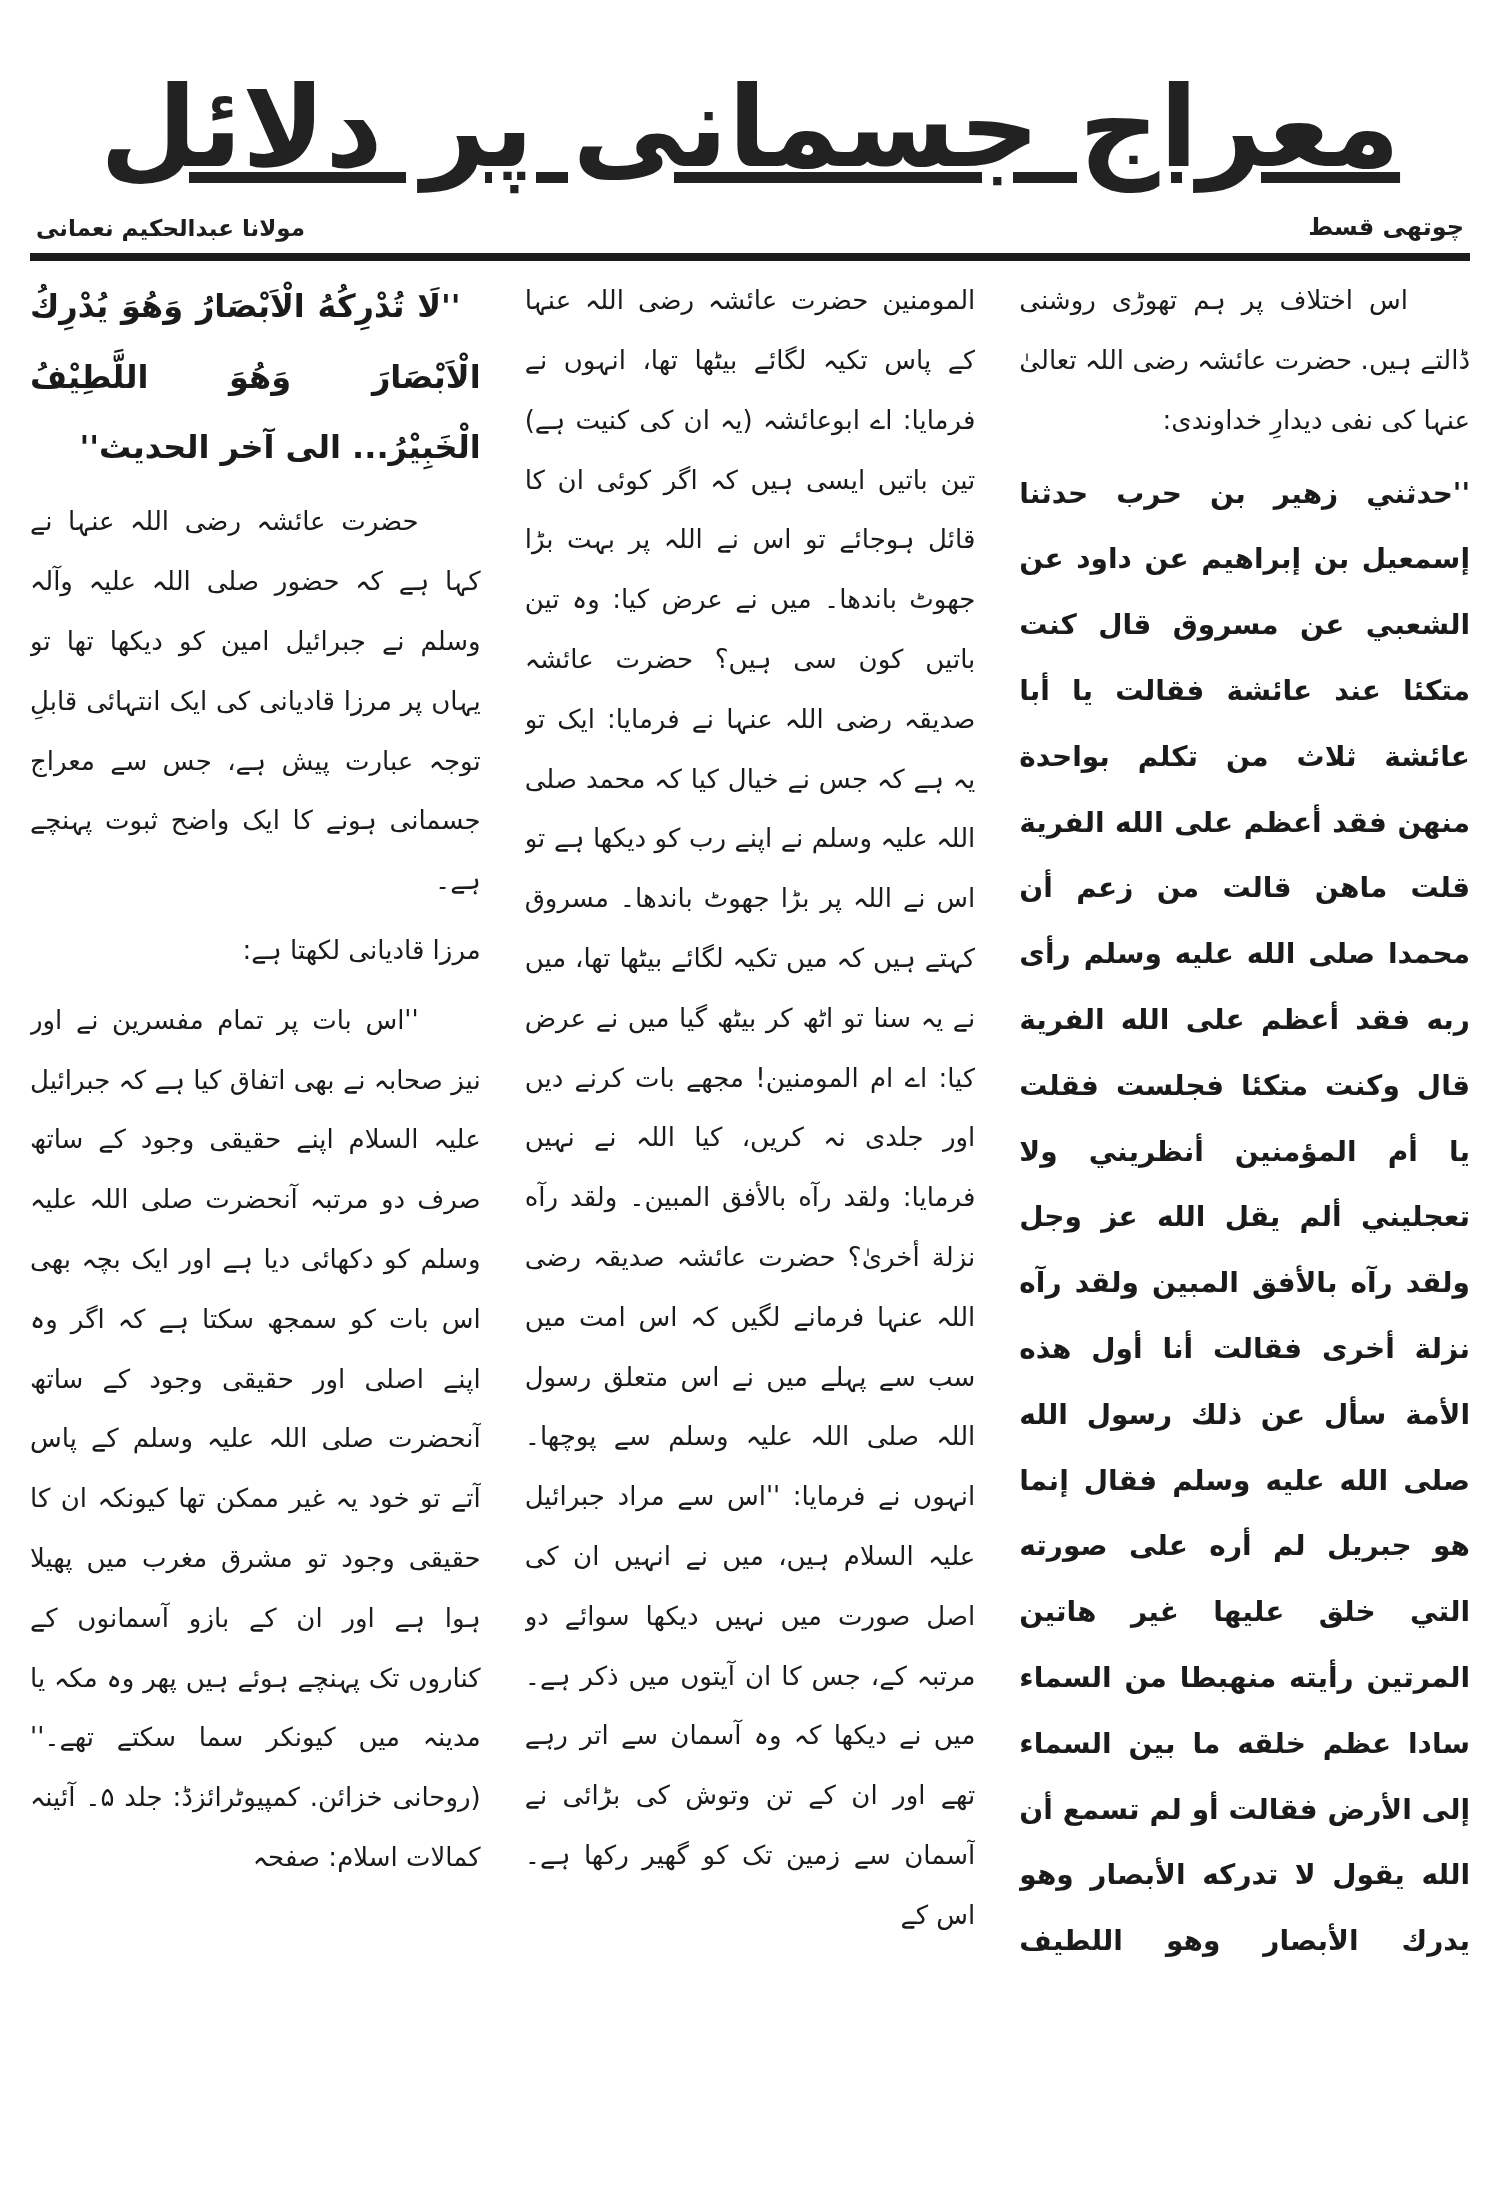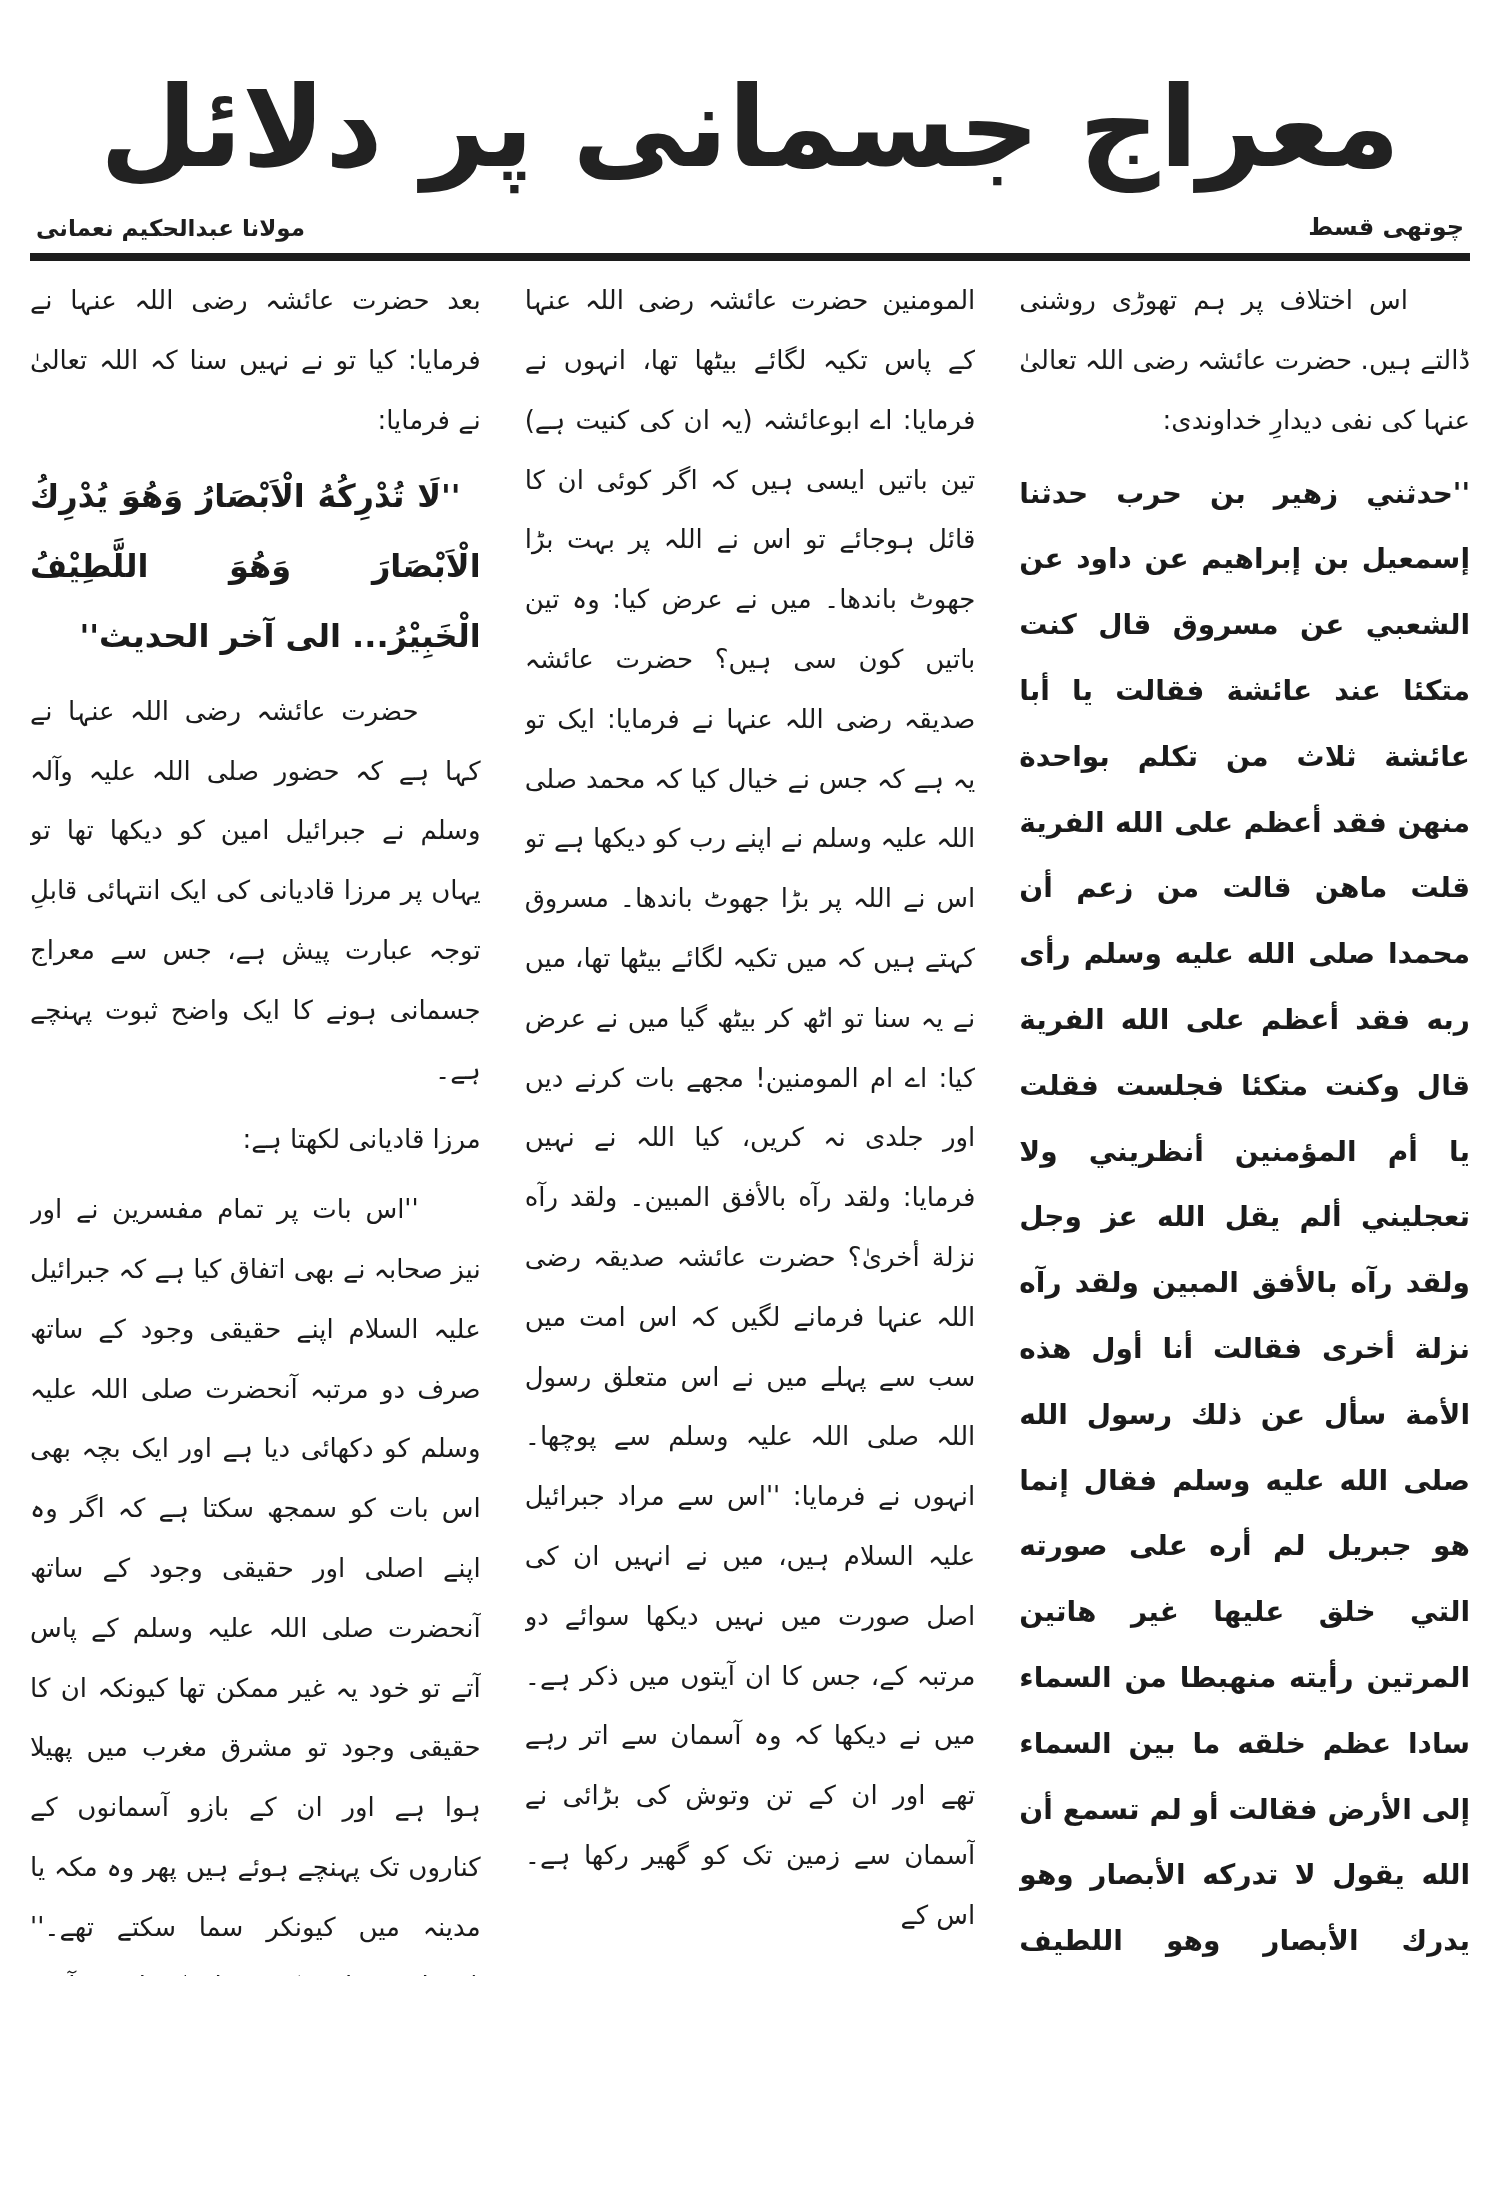--- a/index.html
+++ b/index.html
@@ -22,20 +22,21 @@
     padding: 18px 30px 0 30px;
   }
   .title {
     margin: 34px 0 6px 0;
     text-align: center;
     font-size: 112px;
     line-height: 1.35;
     font-weight: 700;
     letter-spacing: -2px;
     color: #222;
+    text-decoration: underline;
   }
   .byline-row {
     display: flex;
     justify-content: space-between;
     align-items: flex-end;
     margin-top: 10px;
     padding: 0 6px;
     font-weight: 700;
   }
   .episode {
@@ -108,21 +109,20 @@
       <p class="urdu indent">اس اختلاف پر ہم تھوڑی روشنی ڈالتے ہیں. حضرت عائشہ رضی اللہ تعالیٰ عنہا کی نفی دیدارِ خداوندی:</p>
       <p class="arabic" lang="ar">''حدثني زهير بن حرب حدثنا إسمعيل بن إبراهيم عن داود عن الشعبي عن مسروق قال كنت متكئا عند عائشة فقالت يا أبا عائشة ثلاث من تكلم بواحدة منهن فقد أعظم على الله الفرية قلت ماهن قالت من زعم أن محمدا صلى الله عليه وسلم رأى ربه فقد أعظم على الله الفرية قال وكنت متكئا فجلست فقلت يا أم المؤمنين أنظريني ولا تعجليني ألم يقل الله عز وجل ولقد رآه بالأفق المبين ولقد رآه نزلة أخرى فقالت أنا أول هذه الأمة سأل عن ذلك رسول الله صلى الله عليه وسلم فقال إنما هو جبريل لم أره على صورته التي خلق عليها غير هاتين المرتين رأيته منهبطا من السماء سادا عظم خلقه ما بين السماء إلى الأرض فقالت أو لم تسمع أن الله يقول لا تدركه الأبصار وهو يدرك الأبصار وهو اللطيف الخبير... الى آخر الحديث۔''</p>
 
     </div>
 
     <div class="col">
       <p class="urdu">المومنین حضرت عائشہ رضی اللہ عنہا کے پاس تکیہ لگائے بیٹھا تھا، انہوں نے فرمایا: اے ابوعائشہ (یہ ان کی کنیت ہے) تین باتیں ایسی ہیں کہ اگر کوئی ان کا قائل ہوجائے تو اس نے اللہ پر بہت بڑا جھوٹ باندھا۔ میں نے عرض کیا: وہ تین باتیں کون سی ہیں؟ حضرت عائشہ صدیقہ رضی اللہ عنہا نے فرمایا: ایک تو یہ ہے کہ جس نے خیال کیا کہ محمد صلی اللہ علیہ وسلم نے اپنے رب کو دیکھا ہے تو اس نے اللہ پر بڑا جھوٹ باندھا۔ مسروق کہتے ہیں کہ میں تکیہ لگائے بیٹھا تھا، میں نے یہ سنا تو اٹھ کر بیٹھ گیا میں نے عرض کیا: اے ام المومنین! مجھے بات کرنے دیں اور جلدی نہ کریں، کیا اللہ نے نہیں فرمایا: ولقد رآه بالأفق المبين۔ ولقد رآه نزلة أخرىٰ؟ حضرت عائشہ صدیقہ رضی اللہ عنہا فرمانے لگیں کہ اس امت میں سب سے پہلے میں نے اس متعلق رسول اللہ صلی اللہ علیہ وسلم سے پوچھا۔ انہوں نے فرمایا: ''اس سے مراد جبرائیل علیہ السلام ہیں، میں نے انہیں ان کی اصل صورت میں نہیں دیکھا سوائے دو مرتبہ کے، جس کا ان آیتوں میں ذکر ہے۔ میں نے دیکھا کہ وہ آسمان سے اتر رہے تھے اور ان کے تن وتوش کی بڑائی نے آسمان سے زمین تک کو گھیر رکھا ہے۔ اس کے</p>
     </div>
 
     <div class="col">
-      <p class="urdu">بعد حضرت عائشہ رضی اللہ عنہا نے فرمایا: کیا تو نے نہیں سنا کہ اللہ تعالیٰ نے فرمایا:</p>
       <p class="arabic quran" lang="ar">''لَا تُدْرِكُهُ الْاَبْصَارُ وَهُوَ يُدْرِكُ الْاَبْصَارَ وَهُوَ اللَّطِيْفُ الْخَبِيْرُ... الی آخر الحدیث''</p>
       <p class="urdu indent">حضرت عائشہ رضی اللہ عنہا نے کہا ہے کہ حضور صلی اللہ علیہ وآلہ وسلم نے جبرائیل امین کو دیکھا تھا تو یہاں پر مرزا قادیانی کی ایک انتہائی قابلِ توجہ عبارت پیش ہے، جس سے معراج جسمانی ہونے کا ایک واضح ثبوت پہنچے ہے۔</p>
       <p class="urdu center-line">مرزا قادیانی لکھتا ہے:</p>
       <p class="urdu indent">''اس بات پر تمام مفسرین نے اور نیز صحابہ نے بھی اتفاق کیا ہے کہ جبرائیل علیہ السلام اپنے حقیقی وجود کے ساتھ صرف دو مرتبہ آنحضرت صلی اللہ علیہ وسلم کو دکھائی دیا ہے اور ایک بچہ بھی اس بات کو سمجھ سکتا ہے کہ اگر وہ اپنے اصلی اور حقیقی وجود کے ساتھ آنحضرت صلی اللہ علیہ وسلم کے پاس آتے تو خود یہ غیر ممکن تھا کیونکہ ان کا حقیقی وجود تو مشرق مغرب میں پھیلا ہوا ہے اور ان کے بازو آسمانوں کے کناروں تک پہنچے ہوئے ہیں پھر وہ مکہ یا مدینہ میں کیونکر سما سکتے تھے۔'' (روحانی خزائن. کمپیوٹرائزڈ: جلد ۵۔ آئینہ کمالات اسلام: صفحہ</p>
     </div>
 
   </div>
 </div>
 
 </body></html>

